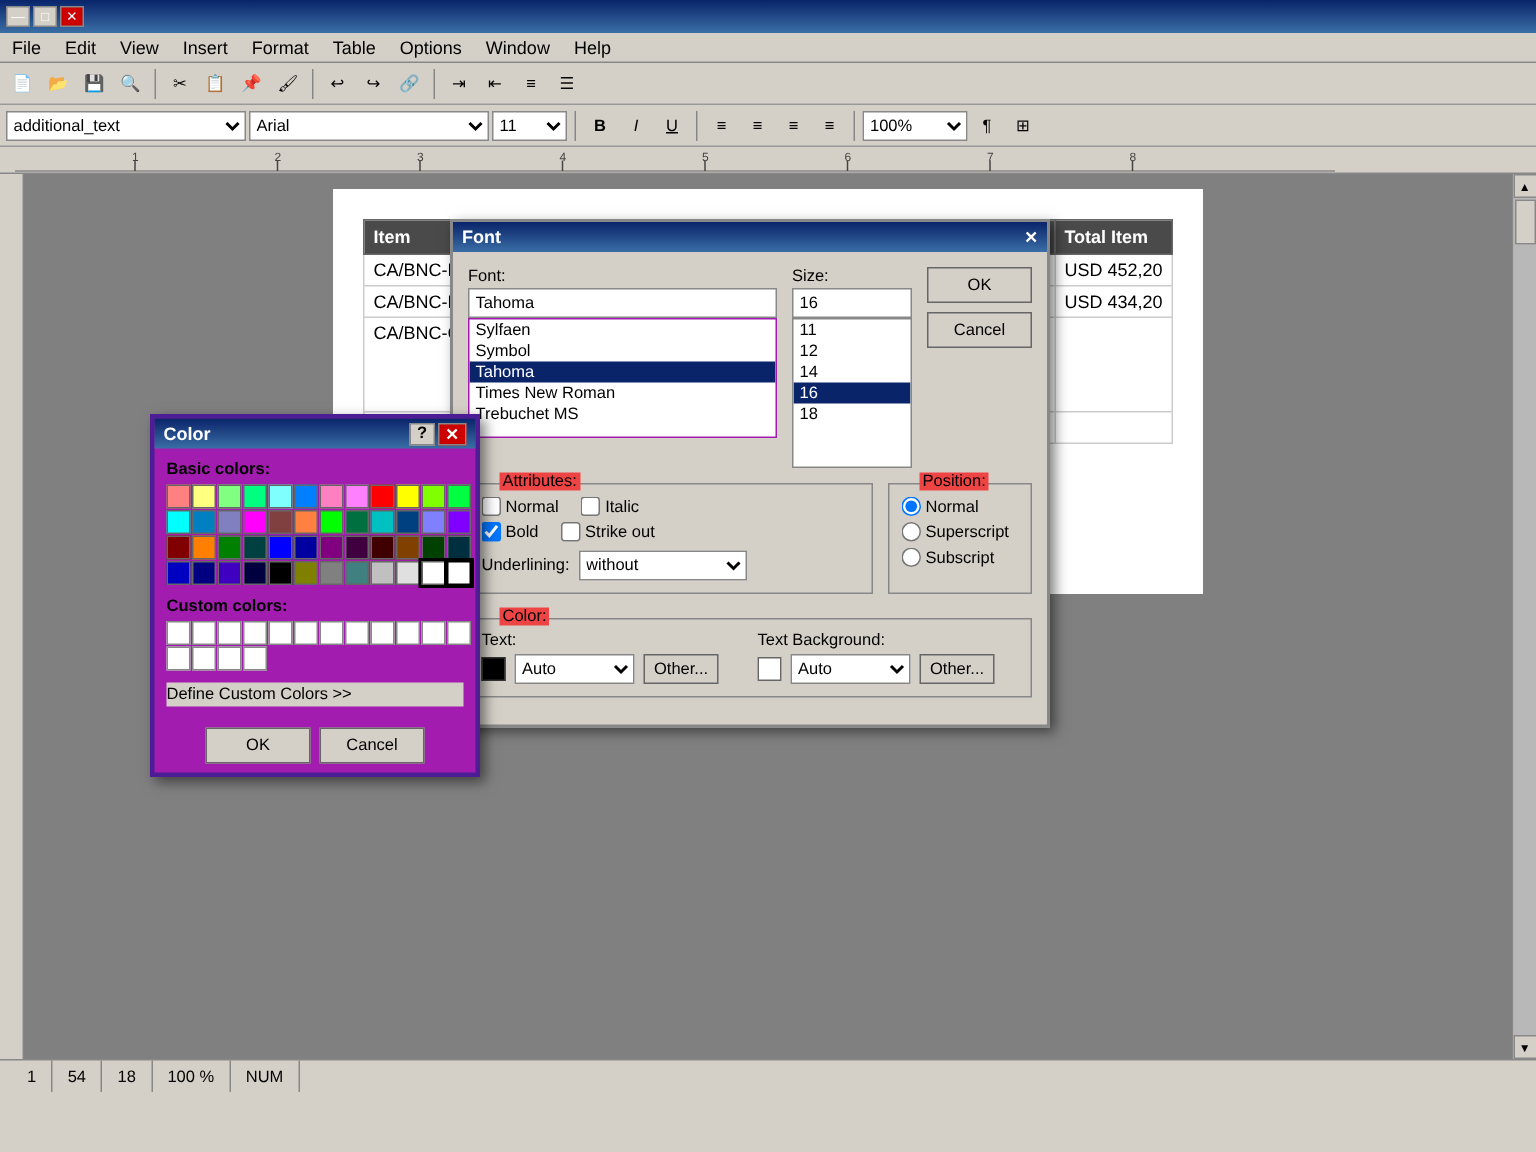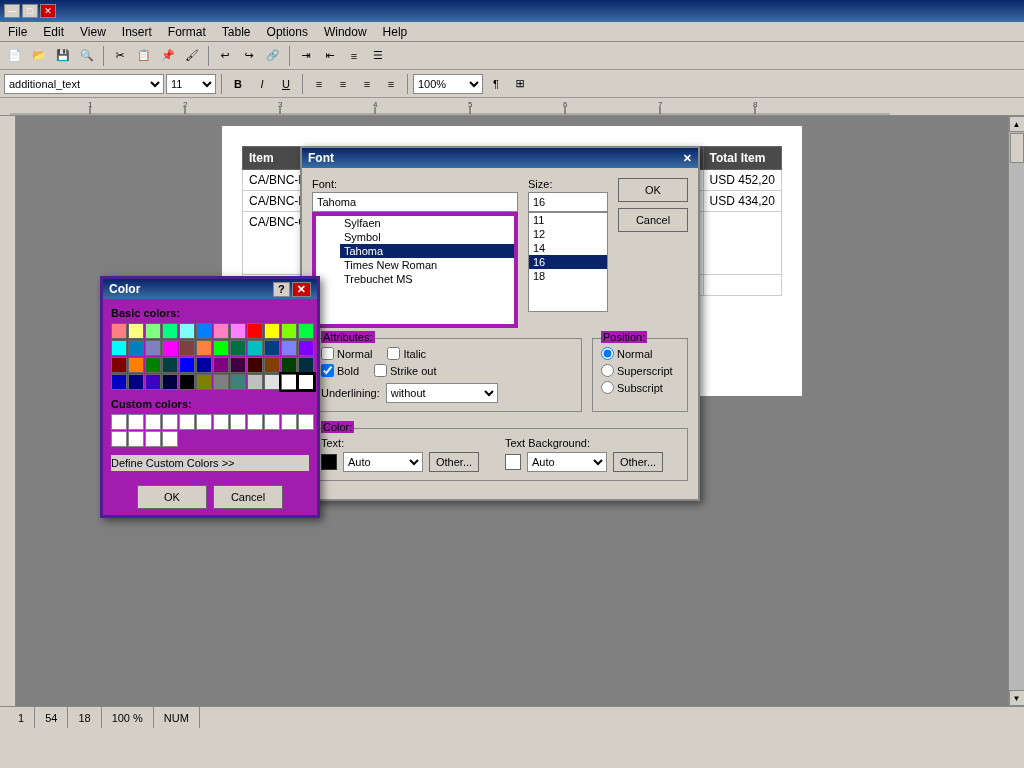--- a/index.html
+++ b/index.html
@@ -155,26 +155,25 @@
       justify-content: space-between;
     }
     .dialog-close { cursor: pointer; font-size: 11px; }
     .dialog-body { padding: 10px; }
 
     .font-main { display: flex; gap: 10px; margin-bottom: 10px; }
     .font-col { flex: 1; }
     .font-label { font-size: 11px; margin-bottom: 2px; }
     .font-list {
       width: 100%;
-      height: 116px;
-      border: 4px solid #a21caf;
+      height: 80px;
+      border: 1px solid #a21caf;
       background: white;
       font-size: 11px;
       overflow-y: auto;
-      padding-left: 24px;
     }
     .font-list-item { padding: 1px 4px; cursor: pointer; }
     .font-list-item.selected { background: #0a246a; color: white; }
     .font-input { width: 100%; border: 1px solid #888; height: 20px; font-size: 11px; padding: 1px 4px; background: white; }
 
     .size-col { width: 80px; }
     .size-list {
       width: 100%;
       height: 100px;
       border: 1px solid #888;
@@ -197,22 +196,22 @@
 
     .section-box {
       border: 1px solid #888;
       padding: 8px;
       margin-bottom: 8px;
       position: relative;
     }
     .section-label {
       position: absolute;
       top: -8px;
-      left: 8px;
-      background: #a21caf;
+      left: 20px;
+      background: #ef4444;
       padding: 0 2px;
       font-size: 11px;
     }
 
     .attrs-row { display: flex; gap: 15px; align-items: center; flex-wrap: wrap; }
     .checkbox-row { display: flex; align-items: center; gap: 3px; font-size: 11px; }
     .underline-row { display: flex; align-items: center; gap: 6px; font-size: 11px; margin-top: 6px; }
     .underline-select { height: 20px; font-size: 11px; border: 1px solid #888; background: white; width: 112px; }
 
     .position-radios { display: flex; flex-direction: column; gap: 4px; }
@@ -361,20 +360,23 @@
   <div class="tb-separator"></div>
   <div class="tb-btn">⇥</div>
   <div class="tb-btn">⇤</div>
   <div class="tb-btn">≡</div>
   <div class="tb-btn">☰</div>
 </div>
 
 <div class="toolbar-row">
   <select class="tb-select tb-font-select">
     <option>additional_text</option>
+  </select>
+  <select class="tb-select tb-font-select">
+    <option>Arial</option>
   </select>
   <select class="tb-select tb-size-select">
     <option>11</option>
   </select>
   <div class="tb-separator"></div>
   <div class="tb-btn tb-bold">B</div>
   <div class="tb-btn tb-italic">I</div>
   <div class="tb-btn tb-underline">U</div>
   <div class="tb-separator"></div>
   <div class="tb-btn">≡</div>

